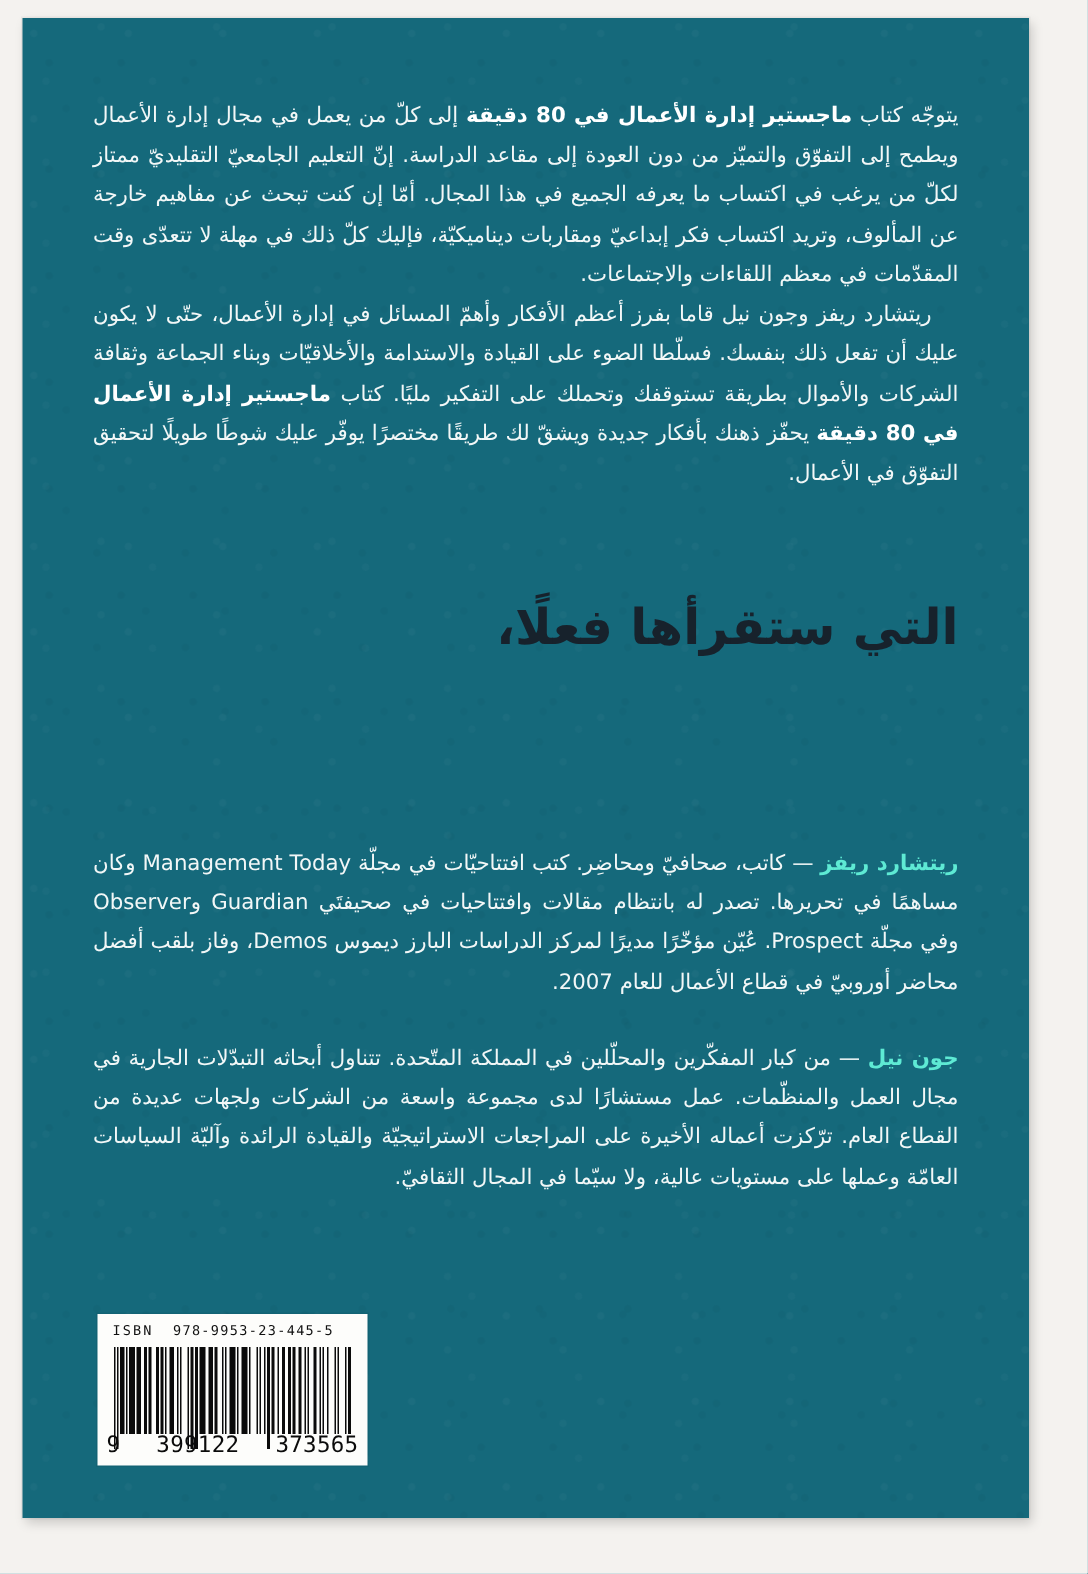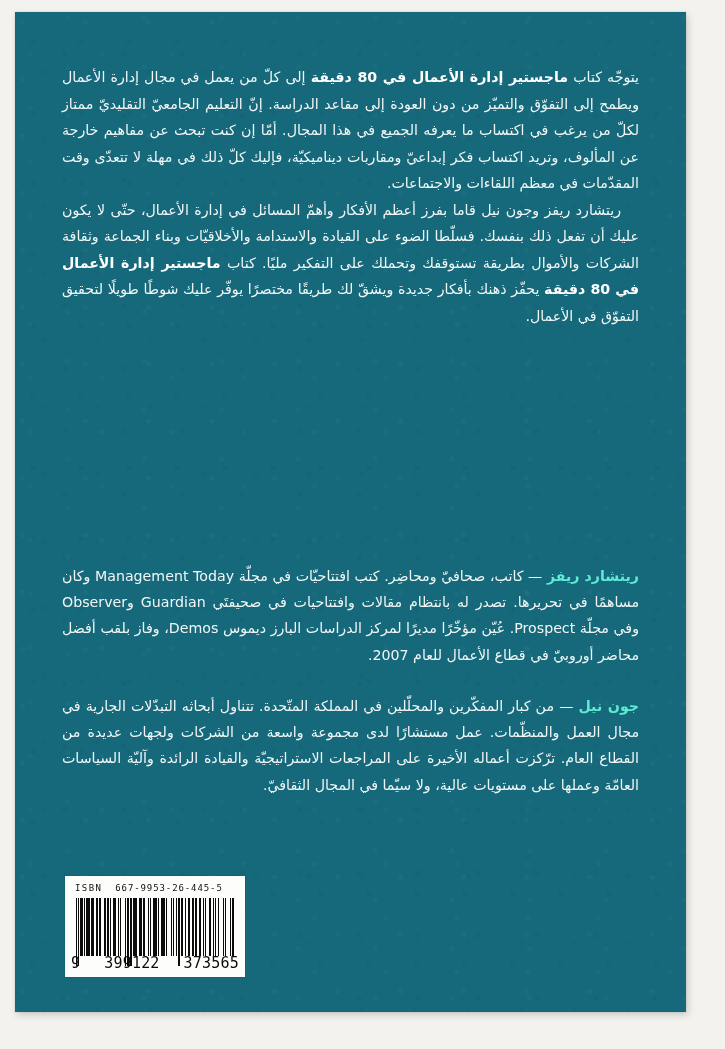--- a/index.html
+++ b/index.html
@@ -198,30 +198,31 @@
 
   <div class="cover">
     <div class="cover-inner">
 
       <div class="blurb">
         <p>يتوجّه كتاب <b>ماجستير إدارة الأعمال في 80 دقيقة</b> إلى كلّ من يعمل في مجال إدارة الأعمال ويطمح إلى التفوّق والتميّز من دون العودة إلى مقاعد الدراسة. إنّ التعليم الجامعيّ التقليديّ ممتاز لكلّ من يرغب في اكتساب ما يعرفه الجميع في هذا المجال. أمّا إن كنت تبحث عن مفاهيم خارجة عن المألوف، وتريد اكتساب فكر إبداعيّ ومقاربات ديناميكيّة، فإليك كلّ ذلك في مهلة لا تتعدّى وقت المقدّمات في معظم اللقاءات والاجتماعات.</p>
         <p>ريتشارد ريفز وجون نيل قاما بفرز أعظم الأفكار وأهمّ المسائل في إدارة الأعمال، حتّى لا يكون عليك أن تفعل ذلك بنفسك. فسلّطا الضوء على القيادة والاستدامة والأخلاقيّات وبناء الجماعة وثقافة الشركات والأموال بطريقة تستوقفك وتحملك على التفكير مليًا. كتاب <b>ماجستير إدارة الأعمال في 80 دقيقة</b> يحفّز ذهنك بأفكار جديدة ويشقّ لك طريقًا مختصرًا يوفّر عليك شوطًا طويلًا لتحقيق التفوّق في الأعمال.</p>
       </div>
 
       <div class="headline">
+        <span class="hl-line">التي ستقرأها فعلًا،</span>
       </div>
 
       <div class="bio" id="bio-riggs"><b>ريتشارد ريفز</b> — كاتب، صحافيّ ومحاضِر. كتب افتتاحيّات في مجلّة Management Today وكان مساهمًا في تحريرها. تصدر له بانتظام مقالات وافتتاحيات في صحيفتَي Guardian وObserver وفي مجلّة Prospect. عُيّن مؤخّرًا مديرًا لمركز الدراسات البارز ديموس Demos، وفاز بلقب أفضل محاضر أوروبيّ في قطاع الأعمال للعام 2007.</div>
 
       <div class="bio" id="bio-neale"><b>جون نيل</b> — من كبار المفكّرين والمحلّلين في المملكة المتّحدة. تتناول أبحاثه التبدّلات الجارية في مجال العمل والمنظّمات. عمل مستشارًا لدى مجموعة واسعة من الشركات ولجهات عديدة من القطاع العام. ترّكزت أعماله الأخيرة على المراجعات الاستراتيجيّة والقيادة الرائدة وآليّة السياسات العامّة وعملها على مستويات عالية، ولا سيّما في المجال الثقافيّ.</div>
 
       <div class="barcode-box">
         <div class="isbn-row">
           <span class="isbn-label">ISBN</span>
-          <span class="isbn-number">667-9953-26-445-5</span>
+          <span class="isbn-number">978-9953-23-445-5</span>
         </div>
         <div class="bars" id="barcode-bars">
             <span class="guard" style="width: 1.097px;"></span>
             <span class="w0" style="width: 1.097px;"></span>
             <span class="guard" style="width: 1.097px;"></span>
             <span class="w0" style="width: 1.097px;"></span>
             <span style="width: 2.194px;"></span>
             <span class="w0" style="width: 1.097px;"></span>
             <span style="width: 1.097px;"></span>
             <span class="w0" style="width: 1.097px;"></span>

